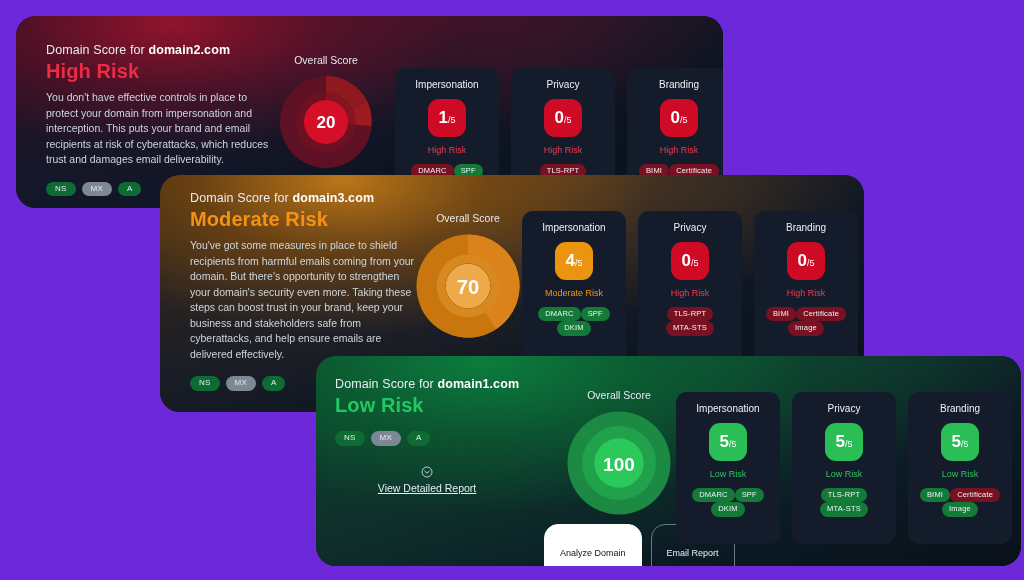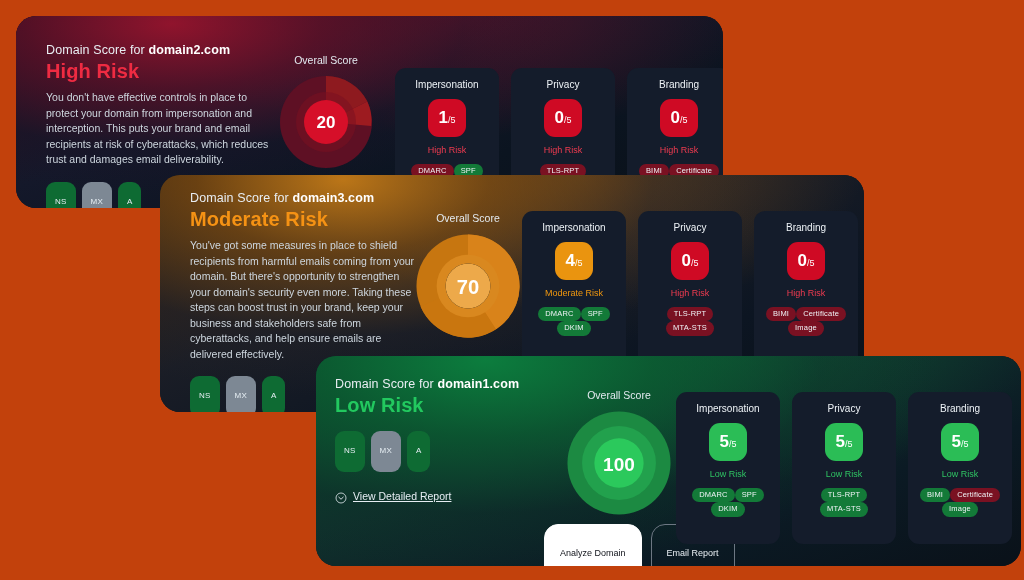--- a/index.html
+++ b/index.html
@@ -2,21 +2,21 @@
 <html><head>
 <meta charset="utf-8">
 <style>
   * { box-sizing: border-box; margin: 0; padding: 0; }
   html, body {
     width: 1024px; height: 580px;
     background: #000000;
     font-family: "Liberation Sans", sans-serif;
     overflow: hidden;
   }
-  #stage { position: relative; width: 1024px; height: 580px; background:#c2410c; }
+  #stage { position: relative; width: 1024px; height: 580px; background:#6d28d9; }
 
   
   .panel {
     position: absolute;
     border-radius: 20px;
     overflow: hidden;
     background: #0b1420;
   }
   .panel-bg {
     position: absolute; inset: 0;
@@ -57,28 +57,28 @@
   .risk-head.moderate { color: #f59214; }
   .risk-head.low { color: #22c95f; }
   .desc {
     margin-top: 7px;
     font-size: 10.5px; line-height: 15.5px;
     color: #cdd6de; max-width: 232px;
   }
   .dns-row { display: flex; gap: 6px; margin-top: 14px; }
   .dns-chip {
     font-size: 8px; color: #e6eef3; letter-spacing: .2px;
-    padding: 16px 9px; border-radius: 9px; line-height: 1.1;
+    padding: 3px 9px; border-radius: 9px; line-height: 1.1;
   }
   .dns-chip.ok { background: #0e6b33; }
   .dns-chip.neutral { background: #7d8894; }
 
   .report-link {
     display: flex; align-items: center; gap: 6px;
-    margin-top: 18px; cursor: pointer;
+    margin-top: 18px; cursor: pointer; flex-direction: column;
   }
   .report-link span.lbl {
     font-size: 10.5px; color: #e6edf3; text-decoration: underline;
   }
   .chev { width: 12px; height: 12px; flex: 0 0 12px; }
 
   
   .donut-wrap { position: absolute; text-align: center; }
   .donut-cap { font-size: 10.5px; color: #e3eaf0; margin-bottom: 6px; }
 

